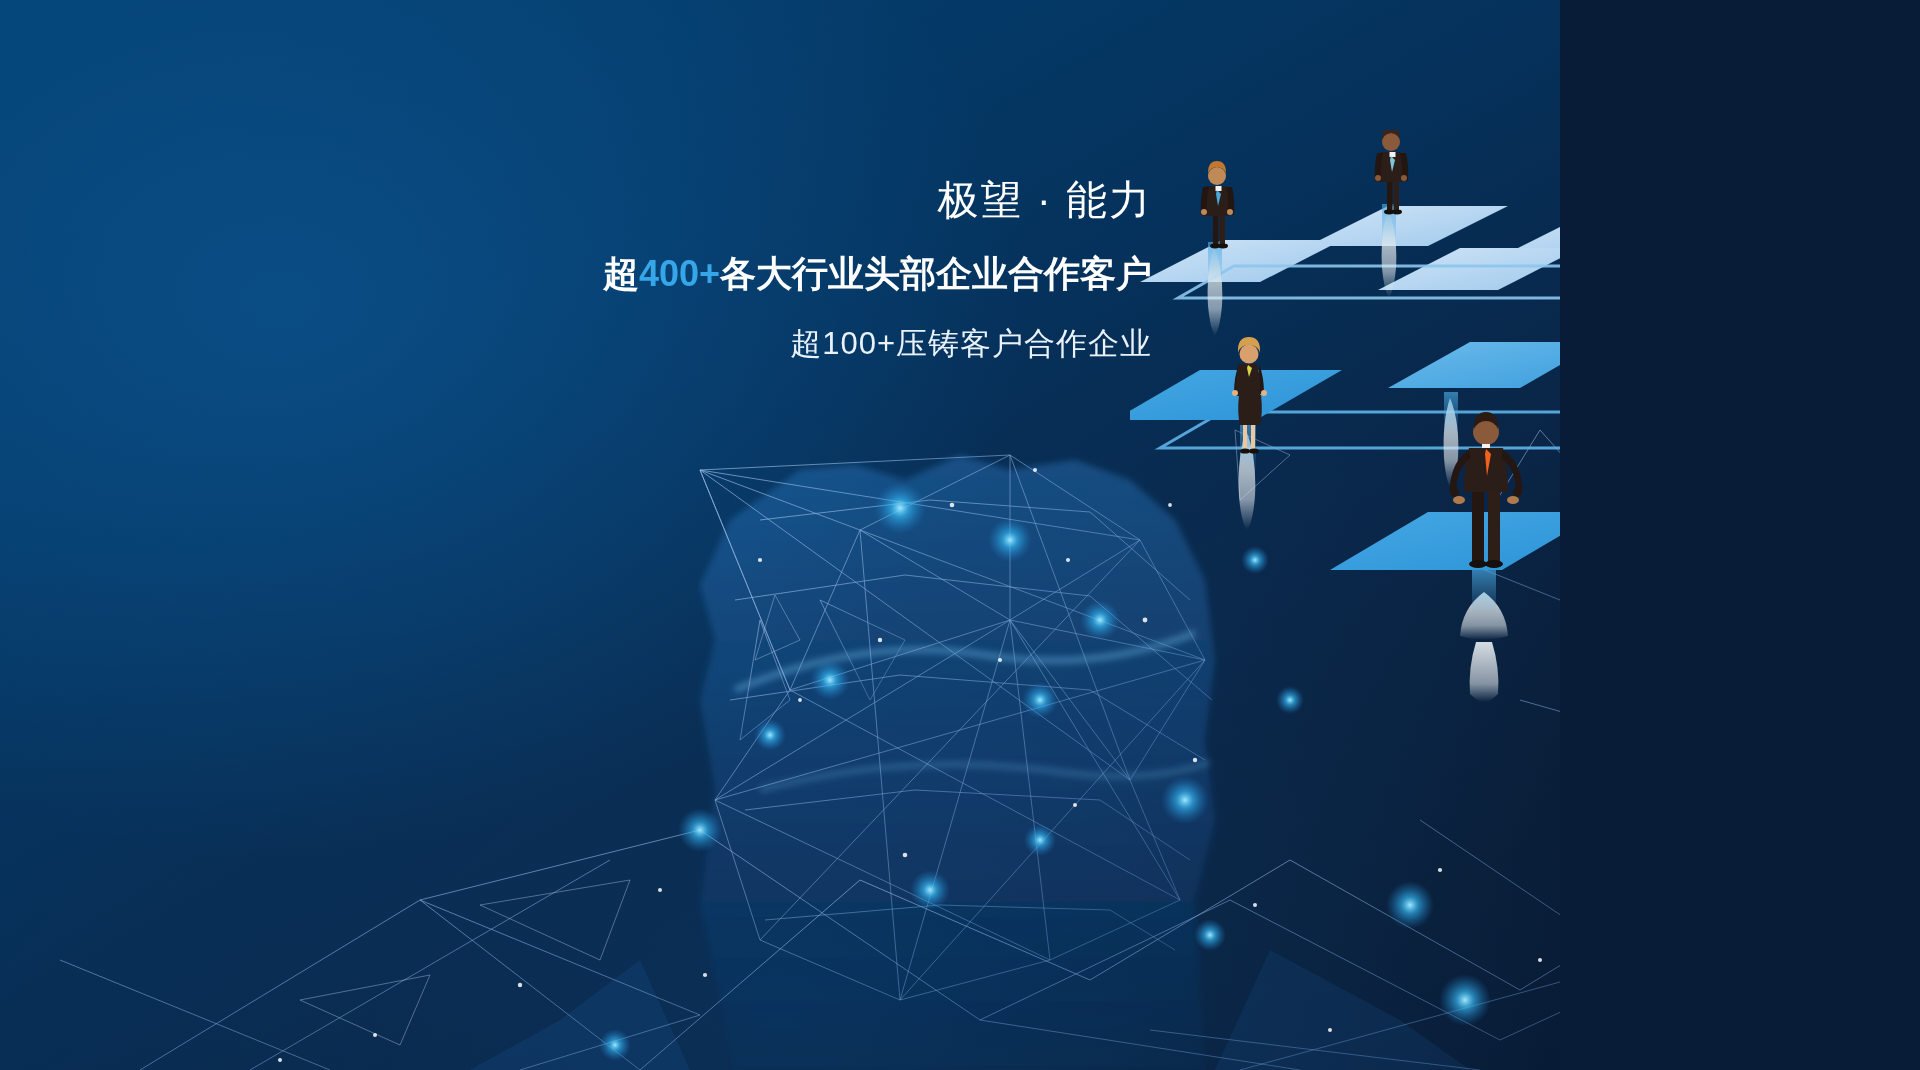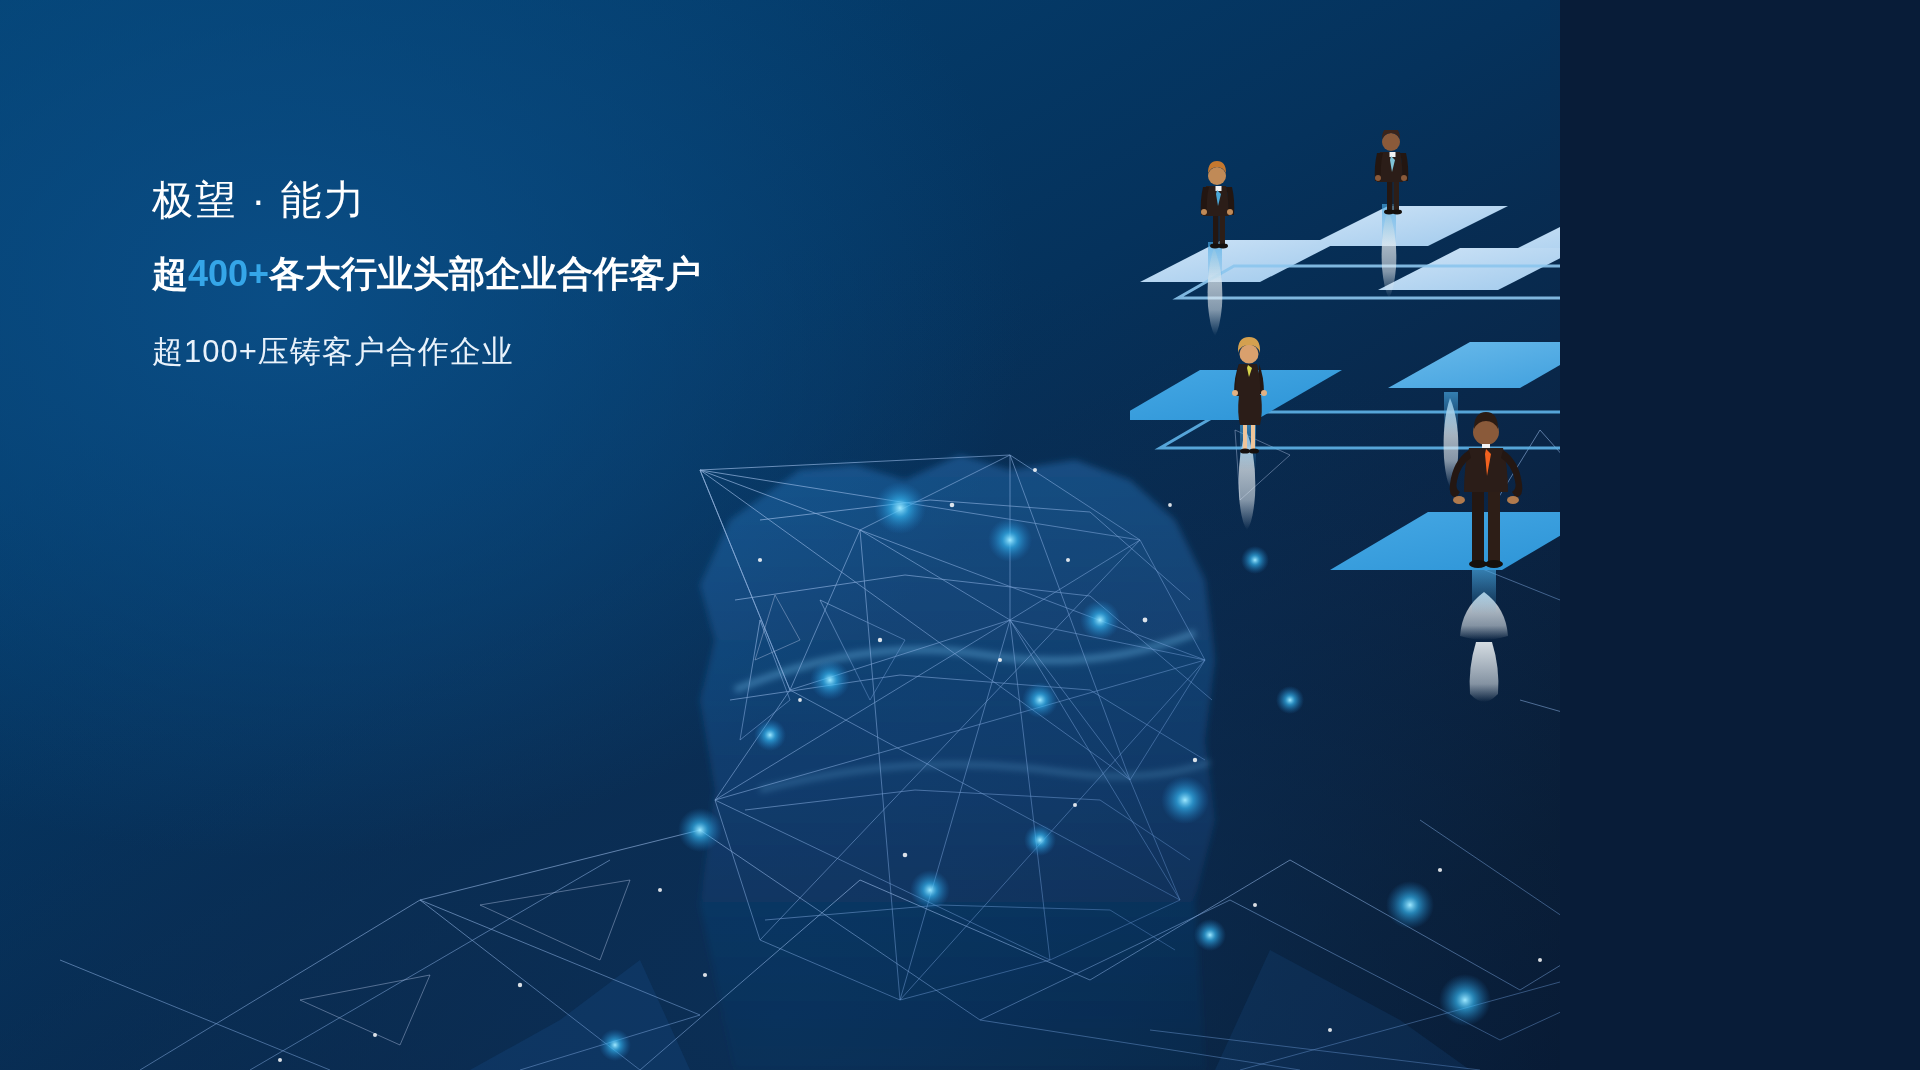--- a/index.html
+++ b/index.html
@@ -7,38 +7,39 @@
     width:1920px;height:1070px;overflow:hidden;
     font-family:"Liberation Sans","DejaVu Sans",sans-serif;
     background:#081c38;
   }
   #stage{
     position:relative;width:1560px;height:1070px;overflow:hidden;
     background:
       radial-gradient(ellipse 1200px 900px at 18% 28%, #0a4d85 0%, rgba(10,77,133,0) 62%),
       radial-gradient(ellipse 1500px 1100px at 50% 95%, #0b2f56 0%, rgba(11,47,86,0) 70%),
       linear-gradient(150deg,#034374 0%,#043c6b 22%,#05325c 45%,#0a2546 68%,#09192f 88%,#07142a 100%);
+    text-align: right;
   }
 
   
   .artlayer{position:absolute;inset:0;width:1920px;height:1070px;}
 
   
   .copy{position:absolute;left:152px;top:176px;width:1000px;}
   .eyebrow{
     font-size:41px;color:#ffffff;letter-spacing:2px;font-weight:400;
     line-height:1.2;white-space:nowrap;
   }
   .headline{
     margin-top:28px;font-size:36px;font-weight:700;color:#ffffff;
     letter-spacing:0px;line-height:1.15;white-space:nowrap;
   }
   .headline .accent{color:#35a6e8;font-weight:700;}
   .subtitle{
-    margin-top:38px;font-size:31px;color:#e9f2fb;font-weight:400;
+    margin-top:30px;font-size:31px;color:#e9f2fb;font-weight:400;
     letter-spacing:1px;line-height:1.2;white-space:nowrap;
   }
 
   
   .people{position:absolute;left:1130px;top:130px;width:790px;height:590px;}
 </style>
 </head>
 <body>
 
 <div id="stage">

